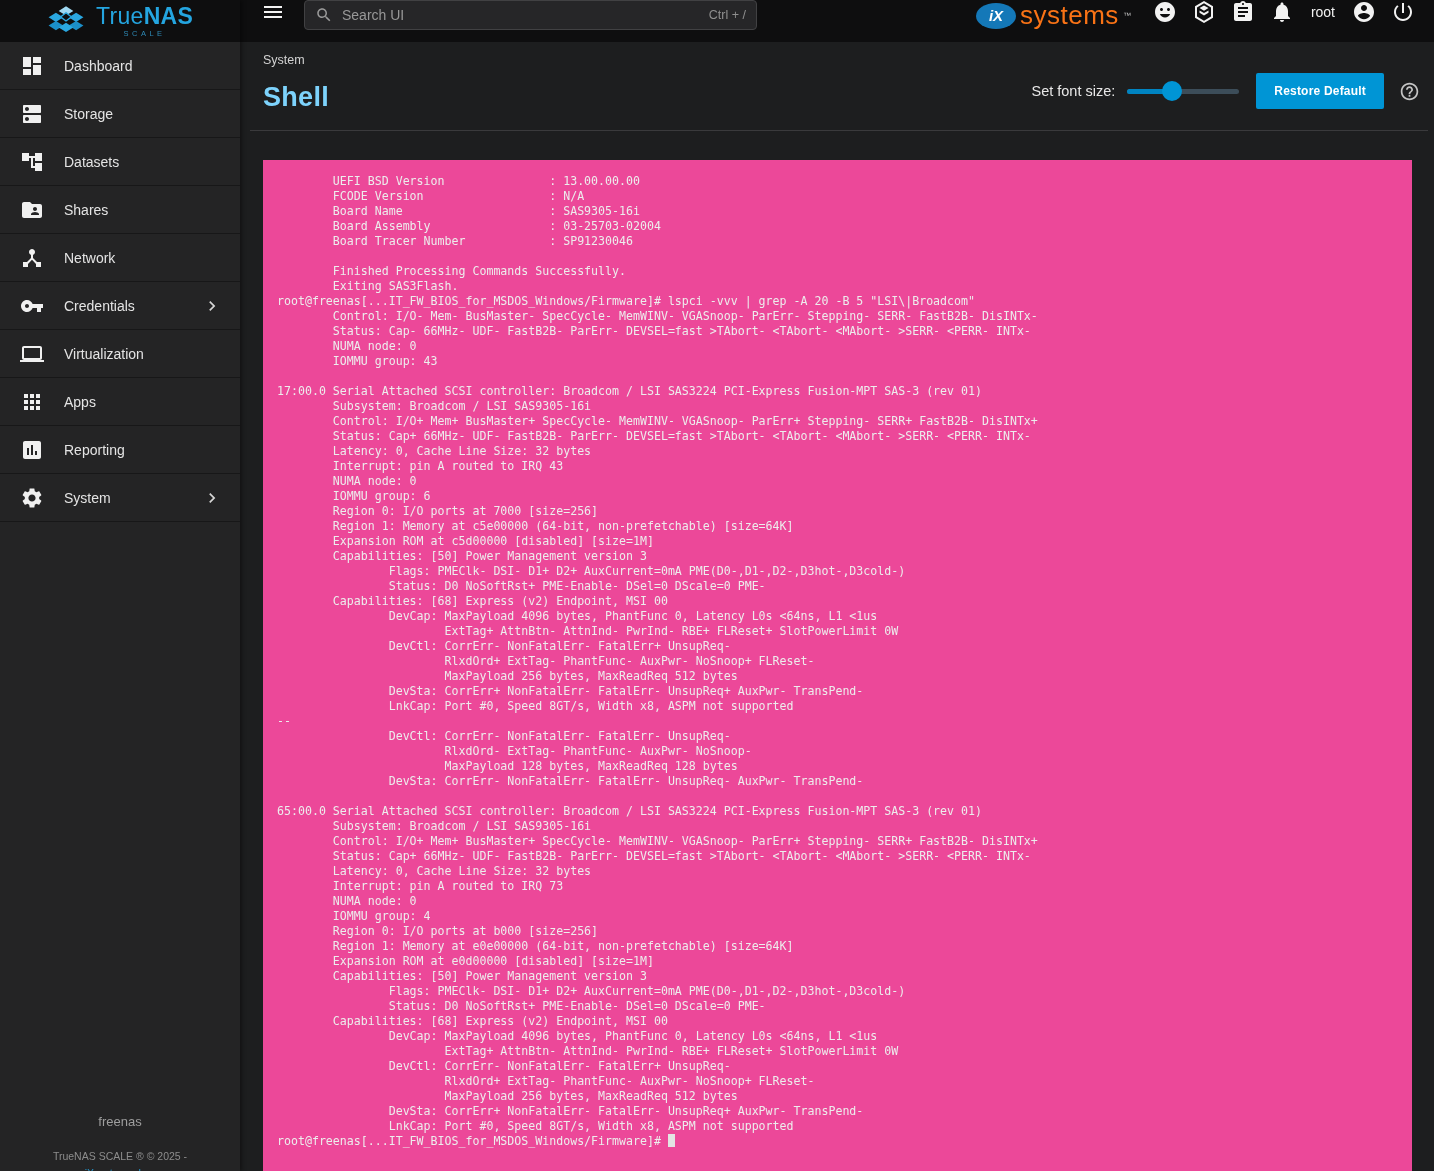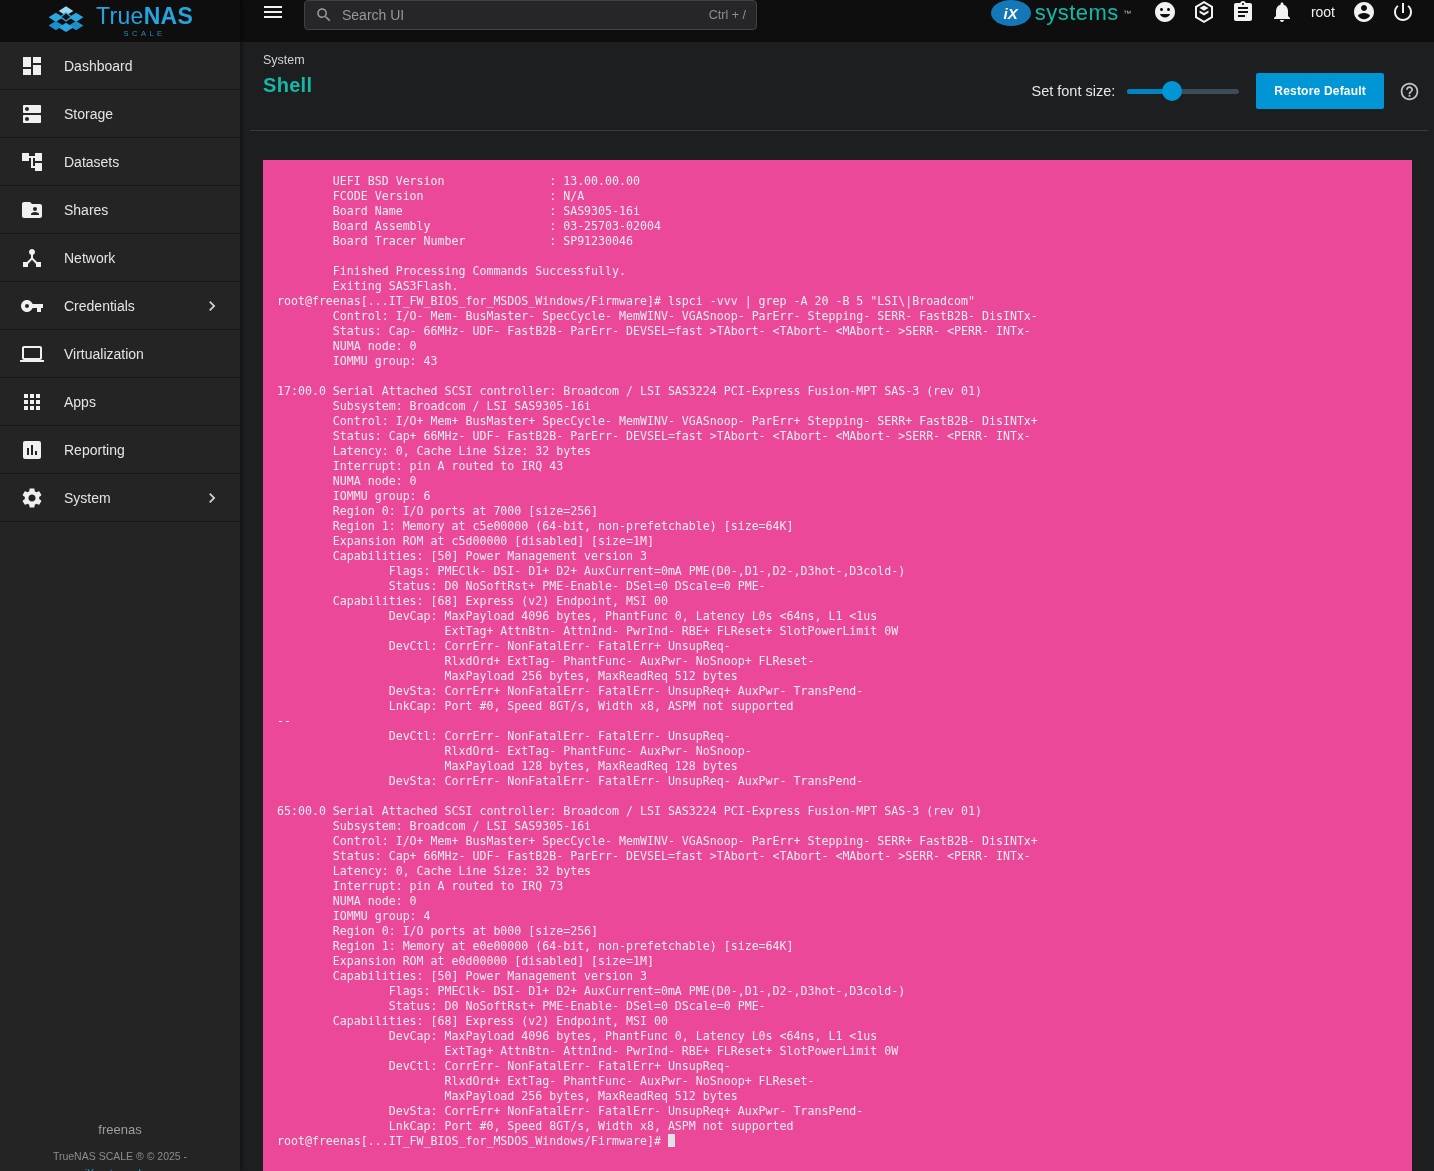--- a/index.html
+++ b/index.html
@@ -28,21 +28,21 @@
   .nav-item {
     height:48px; display:flex; align-items:center; padding:0 18px 0 20px;
     border-bottom:1px solid rgba(0,0,0,.35); cursor:pointer;
   }
   .nav-item .nav-icon { width:24px; height:24px; flex:none; }
   .nav-item .nav-icon svg { width:24px; height:24px; fill:#f0f0f0; }
   .nav-label { margin-left:20px; font-size:14px; color:#e4e4e4; }
   .nav-chevron { margin-left:auto; width:20px; height:20px; }
   .nav-chevron svg { width:20px; height:20px; fill:#d6d6d6; }
   .sidebar-footer { position:absolute; left:0; right:0; bottom:-8px; text-align:center; }
-  .hostname { font-size:13px; color:#9e9e9e; margin-bottom:13px; }
+  .hostname { font-size:13px; color:#9e9e9e; margin-bottom:21px; }
   .copyright { font-size:10.5px; color:#8d8d8d; margin-bottom:5px; }
   .company { font-size:10.5px; color:#2596cc; }
 
   
   .main { flex:1; display:flex; flex-direction:column; min-width:0; }
 
   .topbar {
     height:42px; flex:none; background:#0e0e0f; display:flex; align-items:flex-start;
     padding:0 19px 0 21px;
   }
@@ -61,29 +61,29 @@
   }
   .search-box input::placeholder { color:#989898; }
   .search-shortcut { color:#8f8f8f; font-size:12.5px; flex:none; }
   .topbar-spacer { flex:1; }
   .ix-logo { display:flex; align-items:center; gap:4px; margin-right:22px; cursor:pointer; }
   .ix-oval {
     width:40px; height:26px; border-radius:50%; background:#1478b8;
     color:#fff; font-size:15px; font-weight:700; font-style:italic;
     display:flex; align-items:center; justify-content:center;
   }
-  .ix-text { color:#14b8a6; font-size:22px; letter-spacing:.5px; }
+  .ix-text { color:#f97316; font-size:26px; letter-spacing:.5px; }
   .ix-tm { color:#bdbdbd; font-size:8px; vertical-align:super; }
   .topbar-right { display:flex; align-items:center; gap:15px; }
   .username { color:#f2f2f2; font-size:14px; padding:0 2px; }
 
   
   .content { flex:1; position:relative; background:#1d1e1f; overflow:hidden; }
   .breadcrumb { position:absolute; top:11px; left:23px; font-size:12.5px; color:#d2d2d2; cursor:pointer; }
-  .page-title { position:absolute; top:32px; left:23px; margin:0; font-size:20px; font-weight:700; color:#14b8a6; letter-spacing:.3px; }
+  .page-title { position:absolute; top:40px; left:23px; margin:0; font-size:27px; font-weight:700; color:#7dd3fc; letter-spacing:.3px; }
   .header-controls { position:absolute; top:31px; right:14px; display:flex; align-items:center; }
   .fs-label { font-size:14.5px; color:#e8e8e8; margin-right:12px; }
   .slider { position:relative; width:112px; height:20px; margin-right:17px; cursor:pointer; }
   .slider-track { position:absolute; top:8px; left:0; right:0; height:5px; border-radius:3px; background:#3c4d59; }
   .slider-fill { position:absolute; top:8px; left:0; width:40%; height:5px; border-radius:3px; background:#0084c1; }
   .slider-thumb { position:absolute; top:0; left:40%; width:20px; height:20px; border-radius:50%; background:#0095d5; transform:translateX(-50%); }
   .restore-btn {
     background:#0095d5; color:#fff; border:none; border-radius:2px;
     font-family:"Liberation Sans", sans-serif; font-size:12px; font-weight:700;
     padding:0 18px; height:36px; cursor:pointer; margin-right:15px; letter-spacing:.2px;

